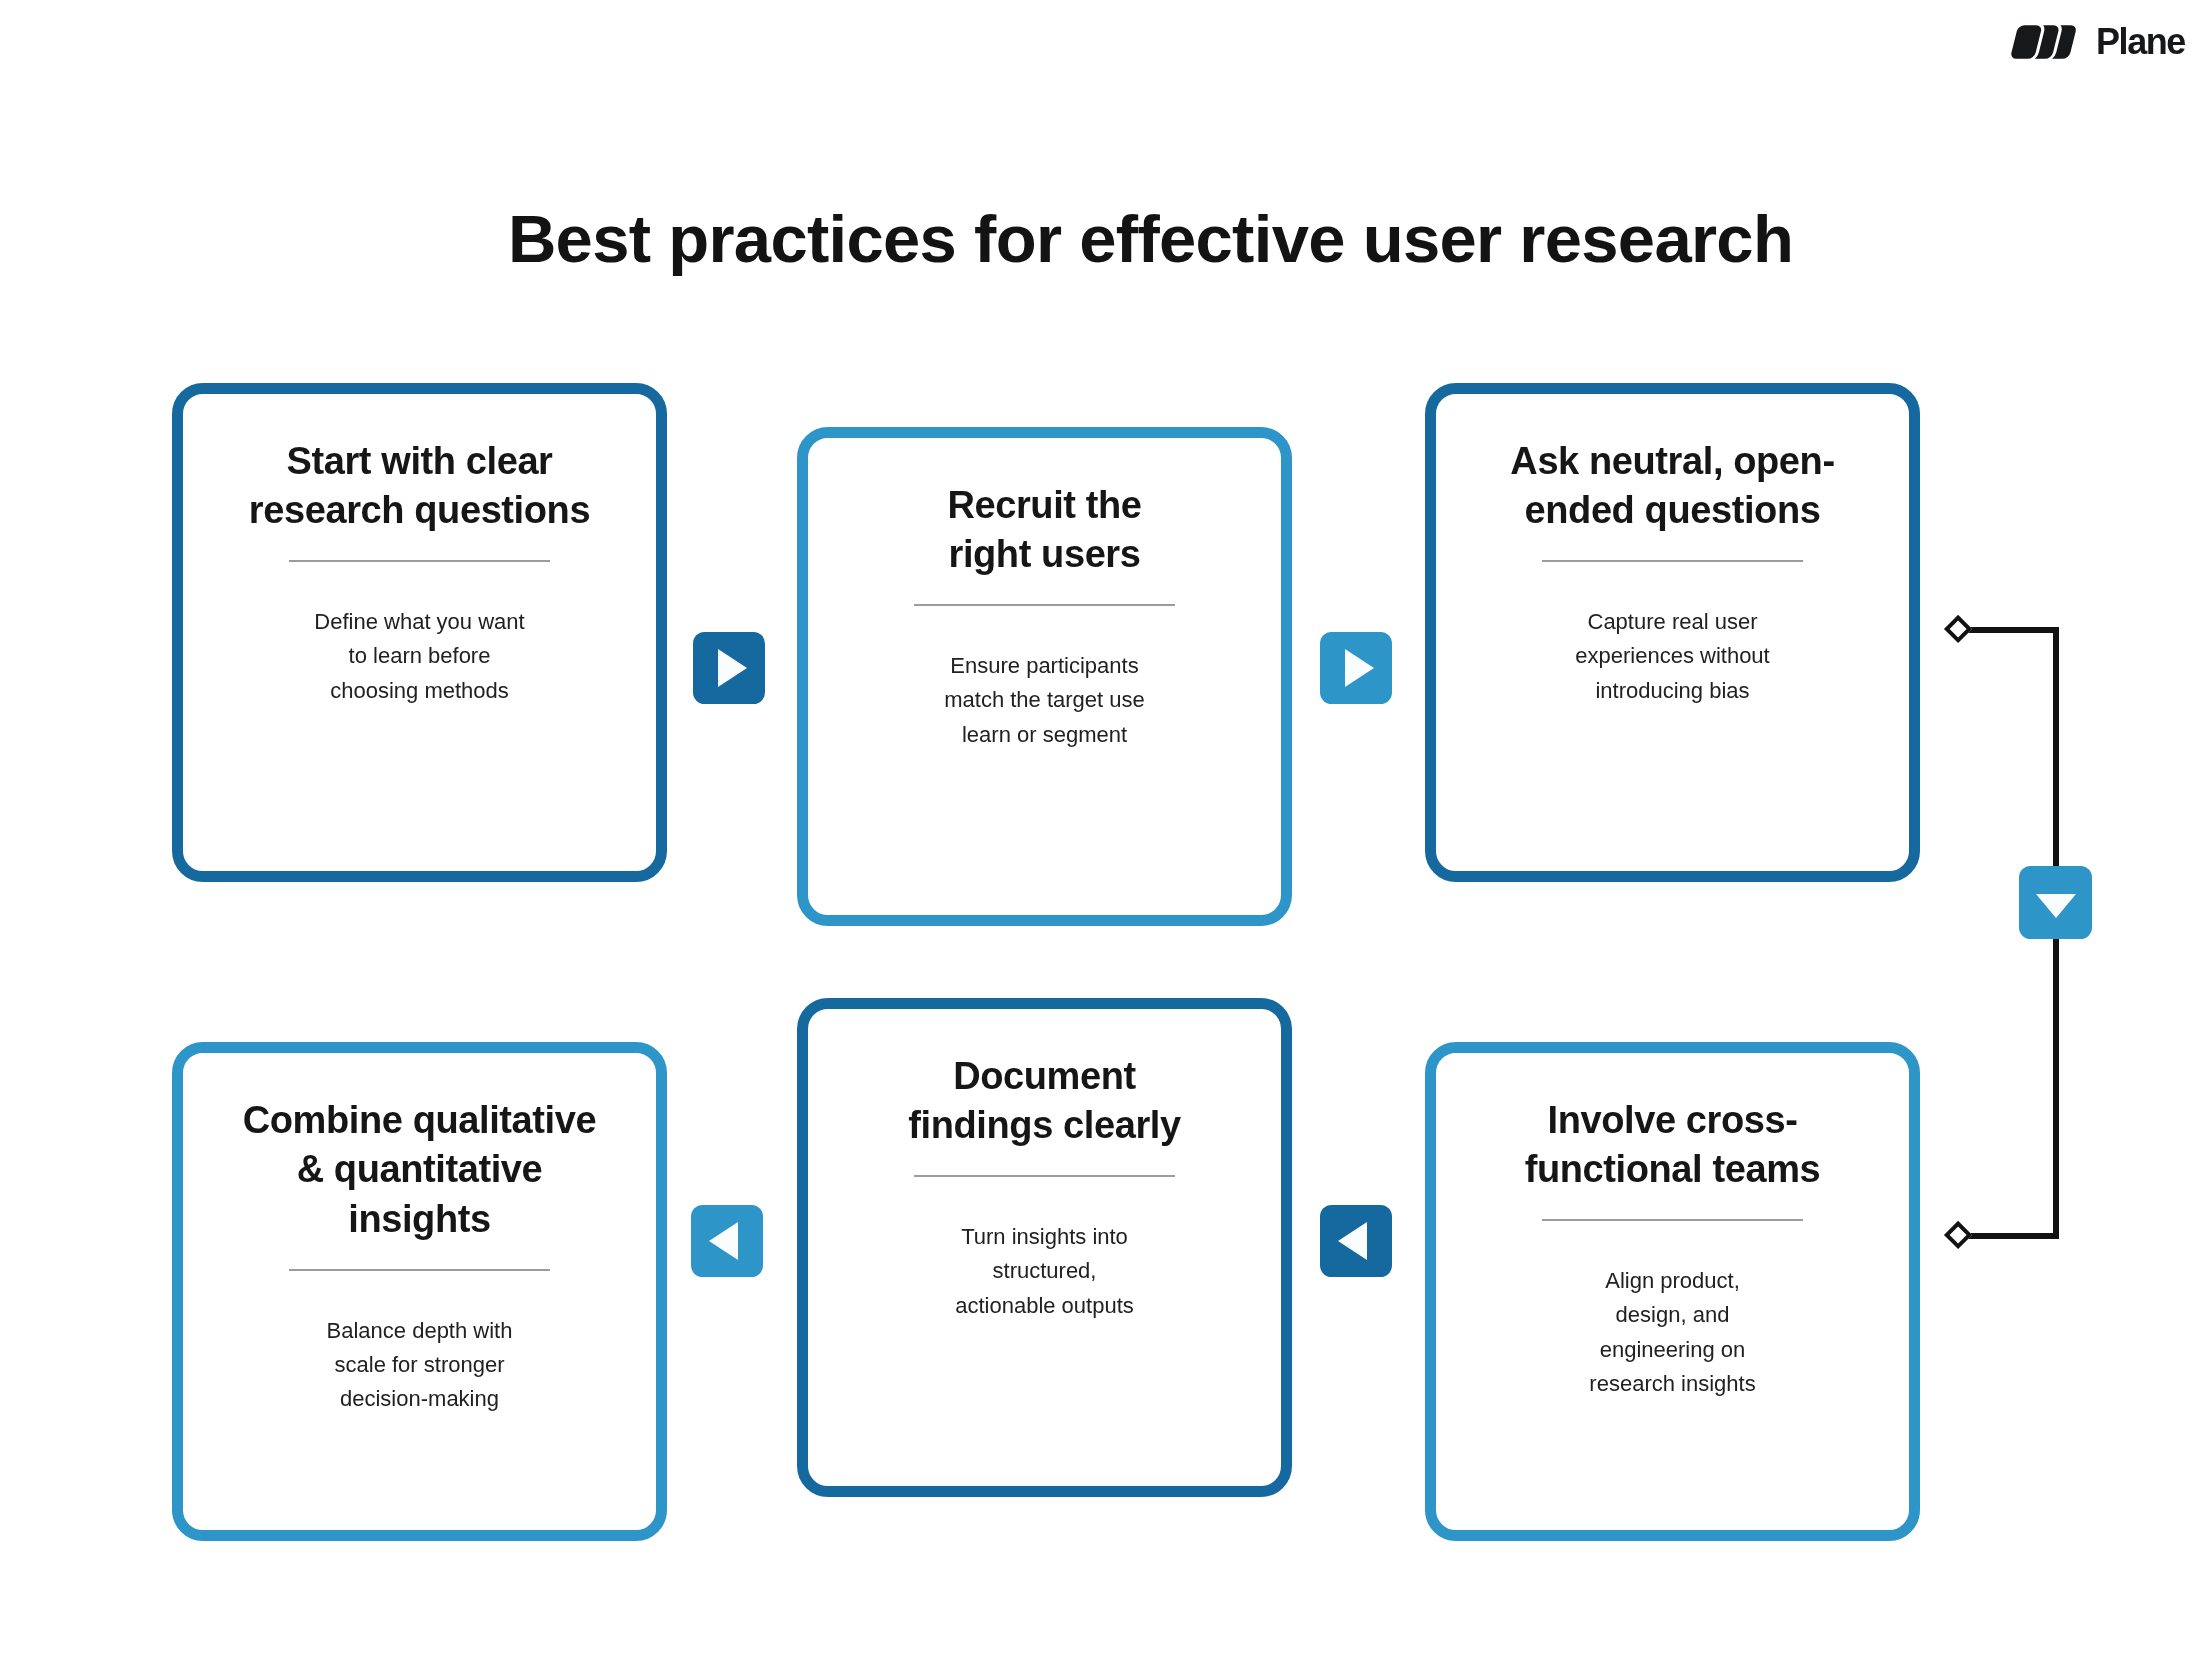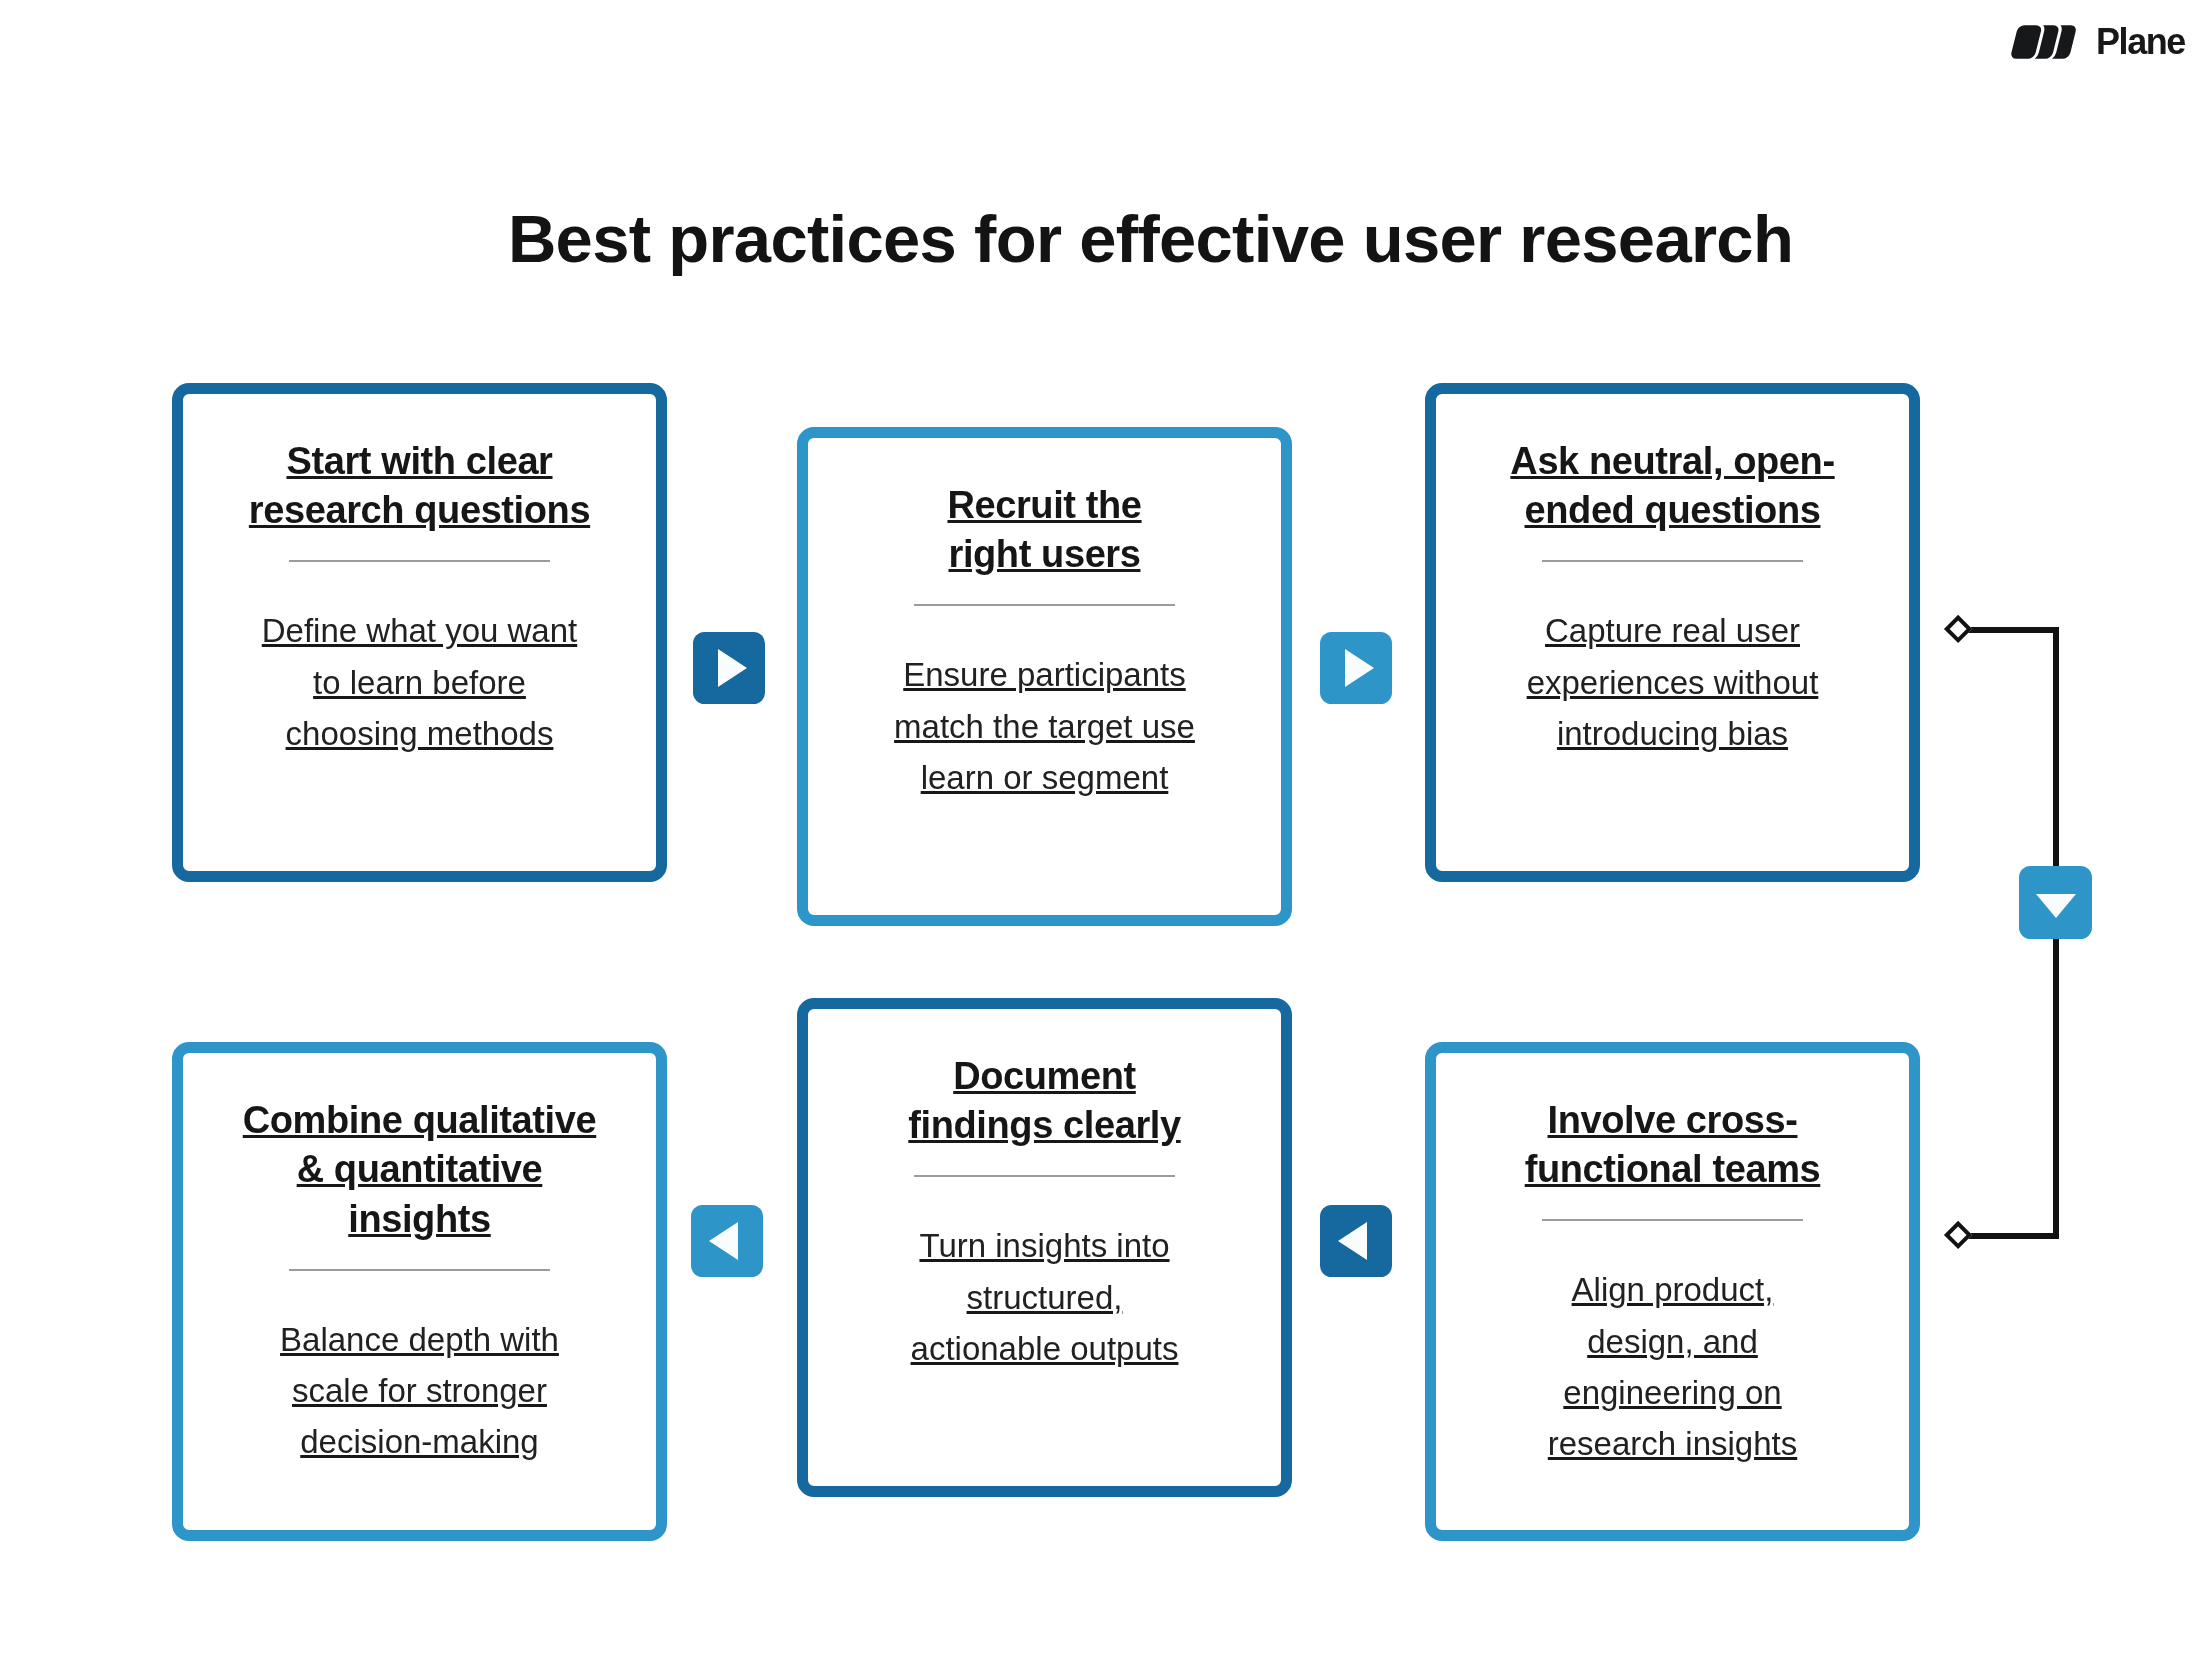--- a/index.html
+++ b/index.html
@@ -15,30 +15,30 @@
 
   
   .page-title{
     position:absolute;top:200px;left:0;width:100%;text-align:center;
     font-size:67px;font-weight:600;letter-spacing:-0.7px;color:#131313;line-height:1.15;margin:0;padding-left:48px;
   }
 
   
   .card{
     position:absolute;width:495px;height:499px;background:#fff;box-sizing:border-box;
-    border:11.5px solid #15699e;border-radius:17px;text-align:center;text-decoration:underline;
+    border:11.5px solid #15699e;border-radius:31px;text-align:center;
   }
   .card.light{border-color:#2e95c8;margin-top:44px;}
   .card-title{
     margin:43px 17px 0;font-size:38px;font-weight:600;line-height:1.3;color:#161616;
     white-space:pre-line;letter-spacing:-0.4px;
   }
   .card-divider{width:261px;height:2.2px;background:#9c9c9c;margin:24.4px auto 0;}
   .card-body{
-    margin:43px 21.5px 0;font-size:33px;font-weight:400;line-height:1.55;color:#212121;
+    margin:43px 21.5px 0;font-size:22px;font-weight:400;line-height:1.55;color:#212121;
     white-space:pre-line;
   }
 
   
   .arrow-sq{
     position:absolute;width:72px;height:72px;border-radius:11.5px;background:#15699e;
     display:flex;align-items:center;justify-content:center;
   }
   .arrow-sq.light{background:#2e95c8;}
   .tri{width:0;height:0;display:block;}

